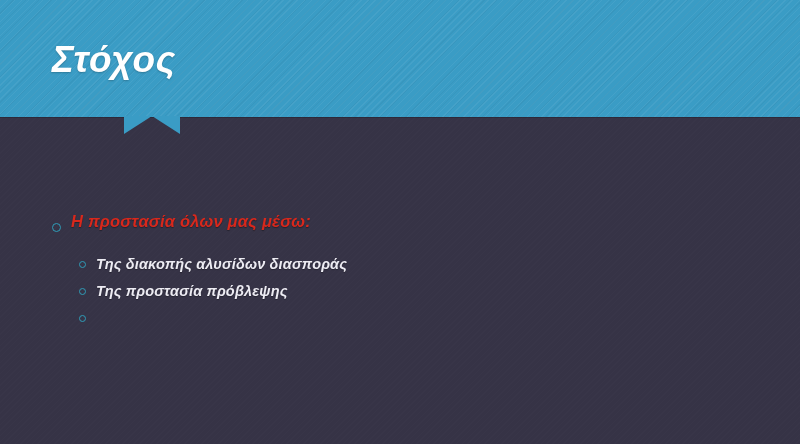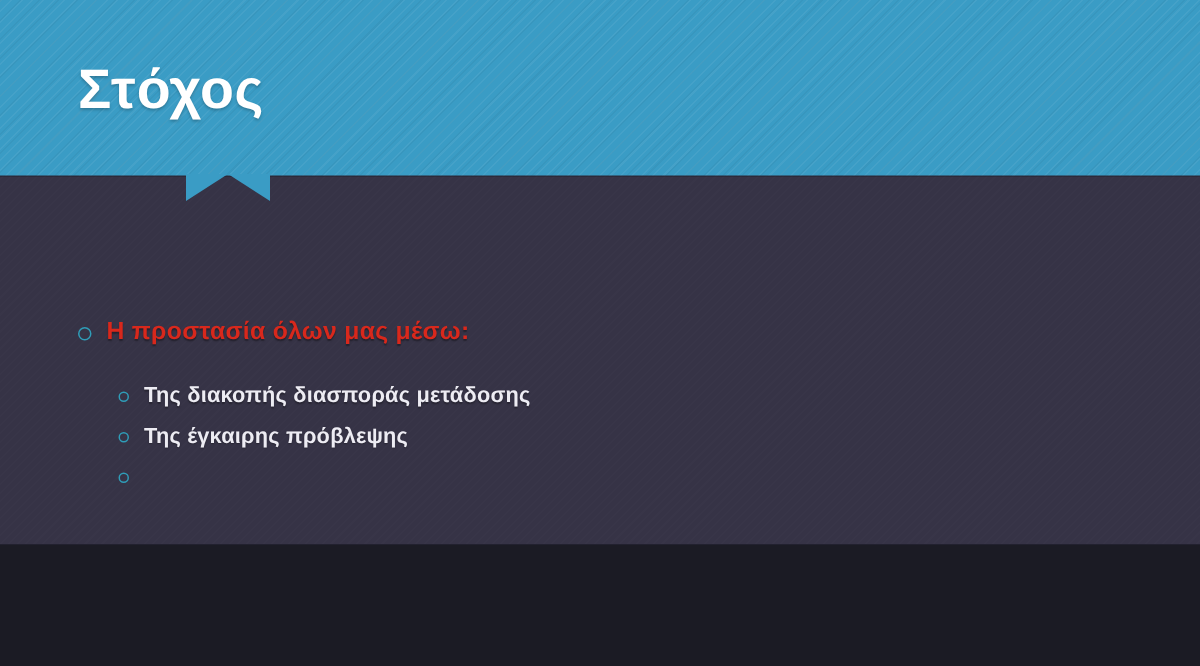--- a/index.html
+++ b/index.html
@@ -5,24 +5,25 @@
 <style>
   html, body {
     margin: 0;
     padding: 0;
     background: #1b1b24;
   }
 
   #slide {
     position: relative;
     width: 800px;
-    height: 363px;
+    height: 444px;
     overflow: hidden;
     background-color: #363346;
     font-family: "Liberation Sans", sans-serif;
+    font-style: italic;
     -webkit-font-smoothing: antialiased;
   }
 
   
   #body-bg {
     position: absolute;
     inset: 0;
     background-color: #363346;
     background-image:
       repeating-linear-gradient(135deg,
@@ -88,21 +89,21 @@
     top: 0;
     width: 800px;
     height: 444px;
   }
 
   .bullet-l1 {
     position: absolute;
     left: 52px;
     top: 211px;
     display: flex;
-    align-items: center;
+    align-items: flex-end;
     white-space: nowrap;
   }
 
   .ring-l1 {
     flex: 0 0 auto;
     width: 9px;
     height: 9px;
     border: 1.6px solid #2f9db8;
     border-radius: 50%;
     box-sizing: border-box;
@@ -170,26 +171,26 @@
 
     <div class="bullet-l1">
       <span class="ring-l1"></span>
       <span class="text-l1">Η προστασία όλων μας μέσω:</span>
     </div>
 
     <div class="sub-list">
 
       <div class="bullet-l2">
         <span class="ring-l2"></span>
-        <span class="text-l2">Της διακοπής διασποράς μετάδοσης</span>
+        <span class="text-l2">Της διακοπής αλυσίδων διασποράς</span>
       </div>
 
       <div class="bullet-l2">
         <span class="ring-l2"></span>
-        <span class="text-l2">Της έγκαιρης πρόβλεψης</span>
+        <span class="text-l2">Της προστασία πρόβλεψης</span>
       </div>
 
       <div class="bullet-l2">
         <span class="ring-l2"></span>
       </div>
 
     </div>
 
   </div>
 

